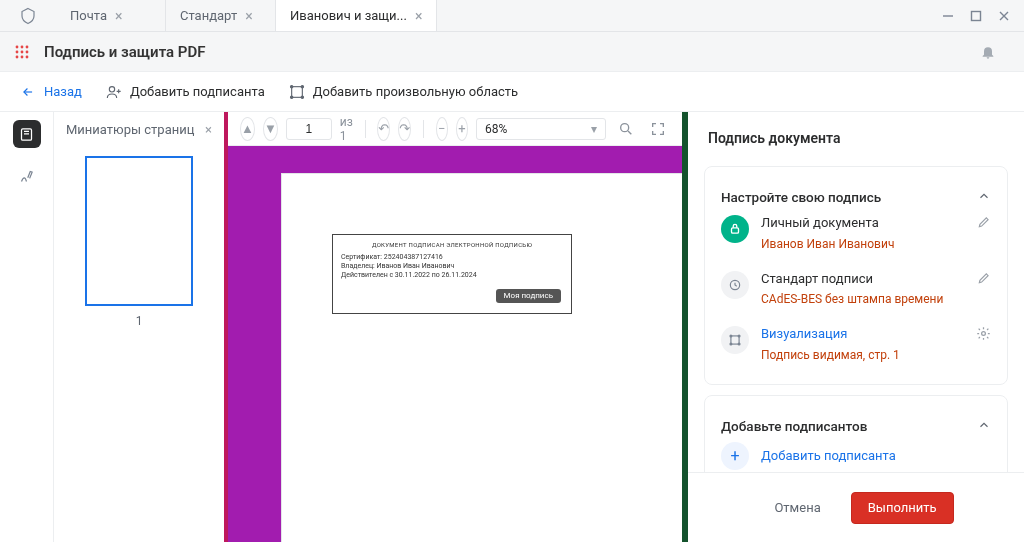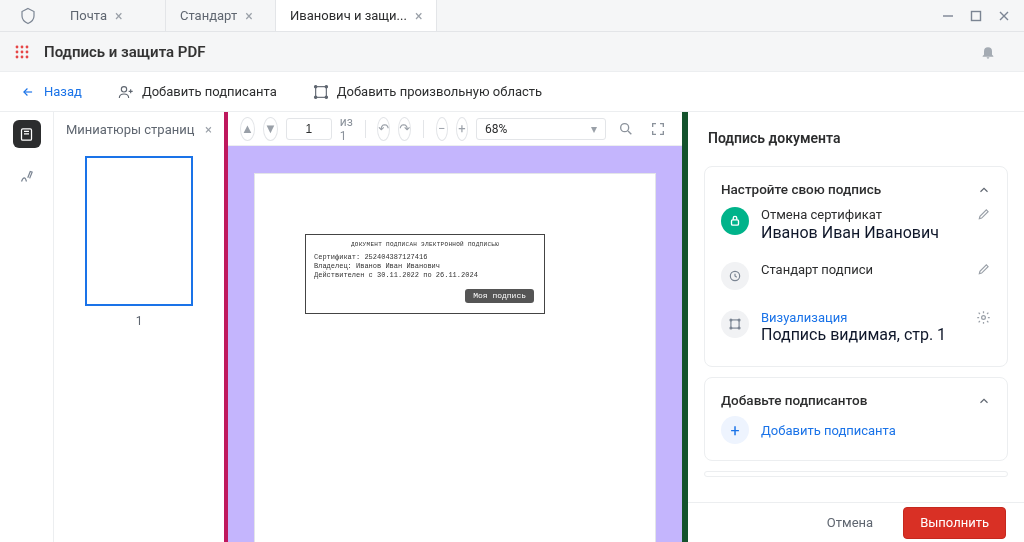--- a/index.html
+++ b/index.html
@@ -13,21 +13,21 @@
   .tab .x{ color:#9aa0a8; font-size:14px; line-height:1;}
   .winctrls{ margin-left:auto; display:flex; align-items:center; gap:16px; padding:0 14px; color:#7b8593;}
 
   
   .appheader{ height:40px; background:#f5f6f7; display:flex; align-items:center; padding:0 28px 0 14px; border-bottom:1px solid #eceef0;}
   .appheader .grid-icon{ color:#e64646; margin-right:14px;}
   .appheader .title{ font-size:15px; font-weight:600; color:#333;}
   .appheader .bell{ margin-left:auto; color:#a4abb3;}
 
   
-  .toolbar1{ height:40px; display:flex; align-items:center; gap:36px; padding:0 20px; border-bottom:1px solid #eceef0;}
+  .toolbar1{ height:40px; display:flex; align-items:center; gap:24px; padding:0 20px; border-bottom:1px solid #eceef0;}
   .linkbtn{ display:inline-flex; align-items:center; gap:8px; color:#2c2d2e; font-size:13px; cursor:pointer;}
   .linkbtn.blue{ color:#1a73e8;}
   .linkbtn svg{flex:none;}
 
   
   .body{ display:flex; height:calc(542px - 32px - 40px - 40px);  }
 
   .rail{ width:54px; border-right:1px solid #eceef0; display:flex; flex-direction:column; align-items:center; padding-top:8px; gap:14px;}
   .rail .railbtn{ width:28px; height:28px; border-radius:6px; display:flex; align-items:center; justify-content:center; color:#7b8593; cursor:pointer;}
   .rail .railbtn.active{ background:#2c2d2e; color:#fff;}
@@ -42,48 +42,48 @@
   .viewer{ flex:1; display:flex; flex-direction:column; min-width:0;}
   .viewbar{ height:34px; display:flex; align-items:center; gap:8px; padding:0 12px; border-bottom:1px solid #eceef0; color:#8b929b;}
   .viewbar .sep{ width:1px; height:18px; background:#e3e5e8; margin:0 4px;}
   .iconbtn{ width:24px; height:24px; display:inline-flex; align-items:center; justify-content:center; border:1px solid #e3e5e8; border-radius:50%; color:#9aa0a8; cursor:pointer; font-size:13px; user-select:none;}
   .iconbtn.plain{ border:none; }
   .pagebox{ width:46px; height:22px; border:1px solid #e3e5e8; border-radius:3px; text-align:center; font-size:12px; color:#2c2d2e;}
   .zoomsel{ height:22px; min-width:130px; border:1px solid #e3e5e8; border-radius:3px; display:flex; align-items:center; padding:0 8px; font-size:12px; color:#2c2d2e; gap:6px;}
   .zoomsel .chev{ margin-left:auto; color:#9aa0a8;}
   .viewbar .right{ margin-left:auto; display:flex; gap:8px;}
 
-  .canvas{ flex:1; background:#c4b5fd; overflow:auto; display:flex; justify-content:center; padding:28px 0;font-family:Liberation Mono, monospace;}
+  .canvas{ flex:1; background:#a21caf; overflow:auto; display:flex; justify-content:flex-end; padding:28px 0;}
   .page{ width:400px; height:560px; background:#fff; box-shadow:0 0 0 1px #e3e5e8; position:relative;}
   .sigbox{ position:absolute; left:50px; top:60px; width:240px; height:80px; border:1px solid #444; padding:6px 8px; font-size:7px; color:#333; line-height:1.3;}
   .sigbox .hdr{ text-align:center; font-size:6px; letter-spacing:.3px; color:#333; margin-bottom:4px;}
   .sigbox .badge{ position:absolute; right:10px; bottom:10px; background:#555; color:#fff; border-radius:3px; padding:2px 8px; font-size:8px;}
 
   .rpanel{ width:342px; border-left:6px solid #14532d; display:flex; flex-direction:column; background:#fff;}
   .rpanel-inner{ flex:1; overflow:auto; padding:0 0 0 0;}
   .rhead{ padding:34px 20px 10px 20px; font-size:14px; font-weight:600; color:#2c2d2e;}
   .card{ margin:10px 16px 0 16px; border:1px solid #eceef0; border-radius:8px; padding:14px 16px 12px 16px;}
-  .card-title-row{ display:flex; align-items:flex-end;}
+  .card-title-row{ display:flex; align-items:flex-start;margin-top:8px;}
   .card-title{ font-size:13.5px; font-weight:500; color:#2c2d2e;}
   .card-title-row .chev{ margin-left:auto; color:#5f6670; cursor:pointer;}
   .opt{ display:flex; align-items:flex-start; gap:12px; padding:10px 0;}
   .opt .icn{ width:28px; height:28px; border-radius:50%; display:flex; align-items:center; justify-content:center; flex:none;}
   .opt .icn.green{ background:#00b38a; color:#fff;}
   .opt .icn.grey{ background:#f1f2f4; color:#7b8593;}
   .opt .tcol{ flex:1; min-width:0;}
   .opt .t1{ font-size:13px; color:#2c2d2e; line-height:1.2;}
   .opt .t1.blue{ color:#1a73e8;}
-  .opt .t2{ font-size:16px; color:#0f172a; margin-top:0;}
+  .opt .t2{ font-size:12px; color:#c2410c; margin-top:6px;}
   .opt .edit{ color:#9aa0a8; cursor:pointer; flex:none;}
 
   .addline{ display:flex; align-items:center; gap:12px; padding:8px 0 4px 0;}
   .addline .plusc{ width:28px; height:28px; border-radius:50%; background:#eef4fe; color:#1a73e8; display:flex; align-items:center; justify-content:center; font-size:16px;}
   .addline .lbl{ color:#1a73e8; font-size:13px;}
 
-  .footer{ height:40px; border-top:1px solid #eceef0; display:flex; align-items:center; justify-content:flex-end; gap:14px; padding:0 18px;}
+  .footer{ height:70px; border-top:1px solid #eceef0; display:flex; align-items:center; justify-content:center; gap:14px; padding:0 18px;}
   .btn{ height:32px; padding:0 16px; border-radius:4px; font-size:13px; cursor:pointer; display:inline-flex; align-items:center;}
   .btn.ghost{ background:transparent; color:#5f6670;}
   .btn.primary{ background:#d93025; color:#fff; border:1px solid #c5281e;}
 
   svg{ display:block; }
 </style>
 </head>
 <body>
 
 <div class="tabstrip">
@@ -258,39 +258,40 @@
         </div>
 
         <div class="opt">
           <div class="icn green">
             <svg width="14" height="14" viewBox="0 0 24 24" fill="none" stroke="currentColor" stroke-width="2.3">
                 <rect x="6" y="10" width="12" height="9" rx="2"></rect>
                 <path d="M9 10V7a3 3 0 0 1 6 0v3"></path>
               </svg>
           </div>
           <div class="tcol">
-            <div class="t1">Отмена сертификат</div>
+            <div class="t1">Личный документа</div>
             <div class="t2">Иванов Иван Иванович</div>
           </div>
           <span class="edit">
             <svg width="14" height="14" viewBox="0 0 24 24" fill="none" stroke="currentColor" stroke-width="2">
                 <path d="M4 20l4-1 11-11-3-3L5 16l-1 4z"></path>
               </svg>
           </span>
         </div>
 
         <div class="opt">
           <div class="icn grey">
             <svg width="14" height="14" viewBox="0 0 24 24" fill="none" stroke="currentColor" stroke-width="2">
                 <circle cx="12" cy="12" r="8"></circle>
                 <path d="M12 8v4l3 2"></path>
               </svg>
           </div>
           <div class="tcol">
             <div class="t1">Стандарт подписи</div>
+            <div class="t2">CAdES-BES без штампа времени</div>
           </div>
           <span class="edit">
             <svg width="14" height="14" viewBox="0 0 24 24" fill="none" stroke="currentColor" stroke-width="2">
                 <path d="M4 20l4-1 11-11-3-3L5 16l-1 4z"></path>
               </svg>
           </span>
         </div>
 
         <div class="opt">
           <div class="icn grey">

